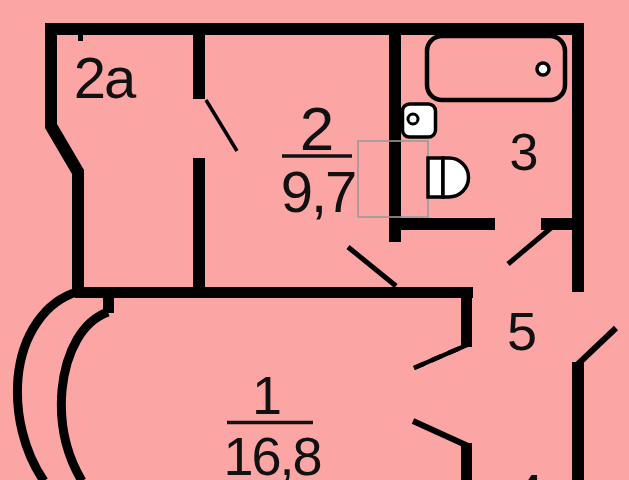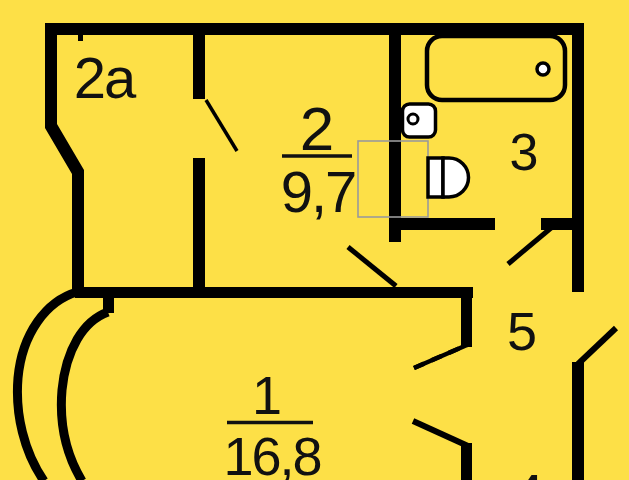--- a/index.html
+++ b/index.html
@@ -6,21 +6,21 @@
     margin: 0;
     padding: 0;
     background: #ffffff;
     font-family: "Liberation Sans", sans-serif;
   }
   .stage {
     position: relative;
     width: 629px;
     height: 480px;
     overflow: hidden;
-    background: #fde047;
+    background: #fca5a5;
   }
   svg { display: block; }
   .wall { fill: #000000; stroke: none; }
   .leaf { stroke: #000000; fill: none; stroke-linecap: butt; }
   .fixture { stroke: #000000; fill: #ffffff; }
   .fixture-open { stroke: #000000; fill: none; }
   .arc { stroke: #000000; fill: none; stroke-linecap: butt; }
   .duct { stroke: #9a9a9a; fill: none; }
   .room-label {
     fill: #111111;

